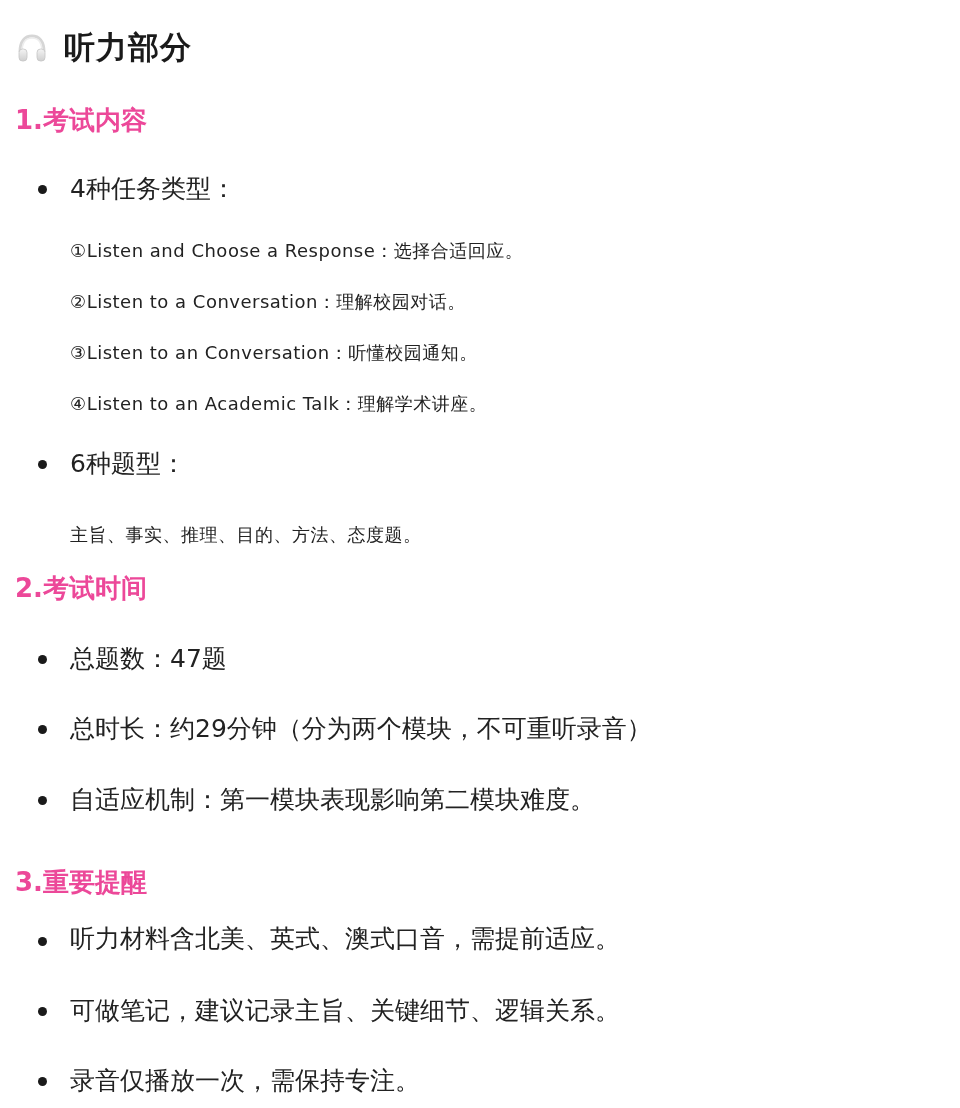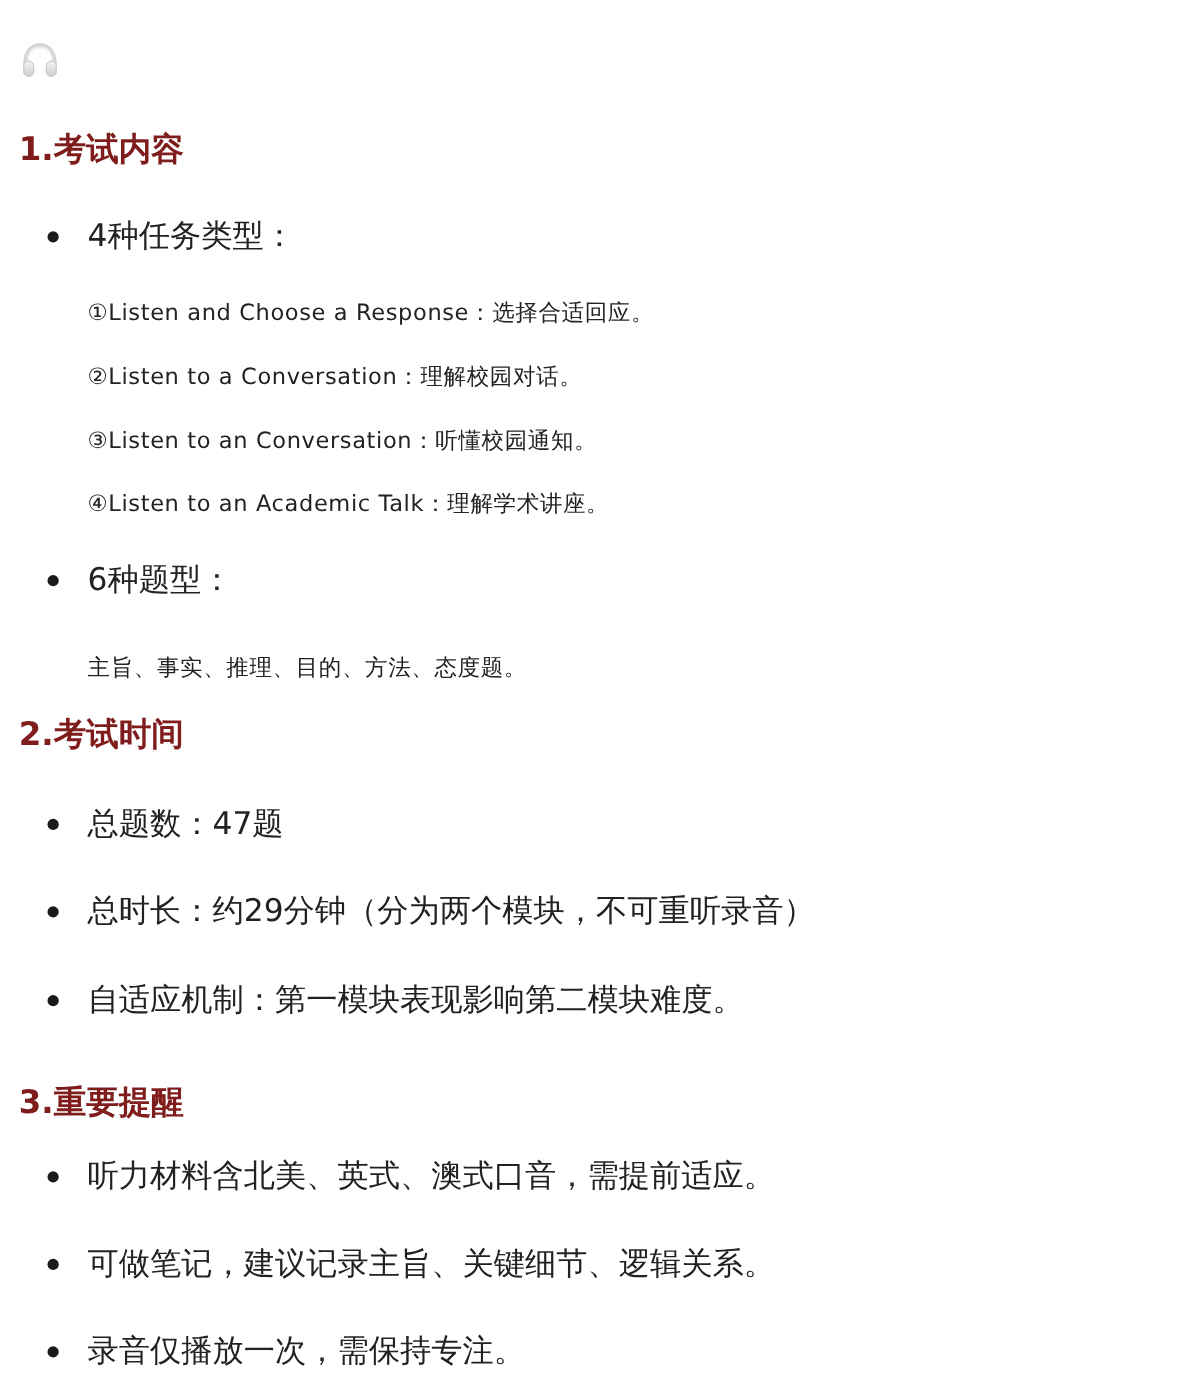--- a/index.html
+++ b/index.html
@@ -37,21 +37,21 @@
       width: 32px;
       height: 32px;
       margin-right: 16px;
       display: inline-block;
     }
     .h2 {
       position: absolute;
       left: 15px;
       font-size: 26px;
       font-weight: bold;
-      color: #7f1d1d;
+      color: #ec4899;
       line-height: 34px;
     }
     .bullet {
       position: absolute;
       left: 38px;
       font-size: 25px;
       line-height: 34px;
       color: #222;
       white-space: nowrap;
     }
@@ -92,20 +92,21 @@
             <stop offset="0" stop-color="#f4f4f4"></stop>
             <stop offset="1" stop-color="#cfcfcf"></stop>
           </linearGradient>
         </defs>
         <path d="M4 20 C4 9 9 4 16 4 C23 4 28 9 28 20" fill="none" stroke="#d6d6d6" stroke-width="3"></path>
         <path d="M6 20 C6 10 10 6 16 6 C22 6 26 10 26 20" fill="none" stroke="#ededed" stroke-width="1.5"></path>
         <rect x="3" y="17" width="8" height="12" rx="3.5" fill="url(#hp)" stroke="#c4c4c4" stroke-width="0.8"></rect>
         <rect x="21" y="17" width="8" height="12" rx="3.5" fill="url(#hp)" stroke="#c4c4c4" stroke-width="0.8"></rect>
       </svg>
     </span>
+    <span>听力部分</span>
   </div>
 
   <div class="h2" style="top:103px;">1.考试内容</div>
 
   <div class="bullet" style="top:172px;">
     <span class="txt">4种任务类型：</span>
   </div>
   <div class="sub" style="top:234px;">①Listen and Choose a Response：选择合适回应。</div>
   <div class="sub" style="top:285px;">②Listen to a Conversation：理解校园对话。</div>
   <div class="sub" style="top:336px;">③Listen to an Conversation：听懂校园通知。</div>
@@ -123,21 +124,21 @@
   </div>
   <div class="bullet" style="top:712px;">
     <span class="txt">总时长：约29分钟（分为两个模块，不可重听录音）</span>
   </div>
   <div class="bullet" style="top:783px;">
     <span class="txt">自适应机制：第一模块表现影响第二模块难度。</span>
   </div>
 
   <div class="h2" style="top:853px;margin-top:12px;">3.重要提醒</div>
 
-  <div class="bullet" style="top:924px;">
+  <div class="bullet" style="top:924px;font-family:Liberation Mono, monospace;">
     <span class="txt">听力材料含北美、英式、澳式口音，需提前适应。</span>
   </div>
   <div class="bullet" style="top:994px;">
     <span class="txt">可做笔记，建议记录主旨、关键细节、逻辑关系。</span>
   </div>
   <div class="bullet" style="top:1064px;">
     <span class="txt">录音仅播放一次，需保持专注。</span>
   </div>
 
 </div>

